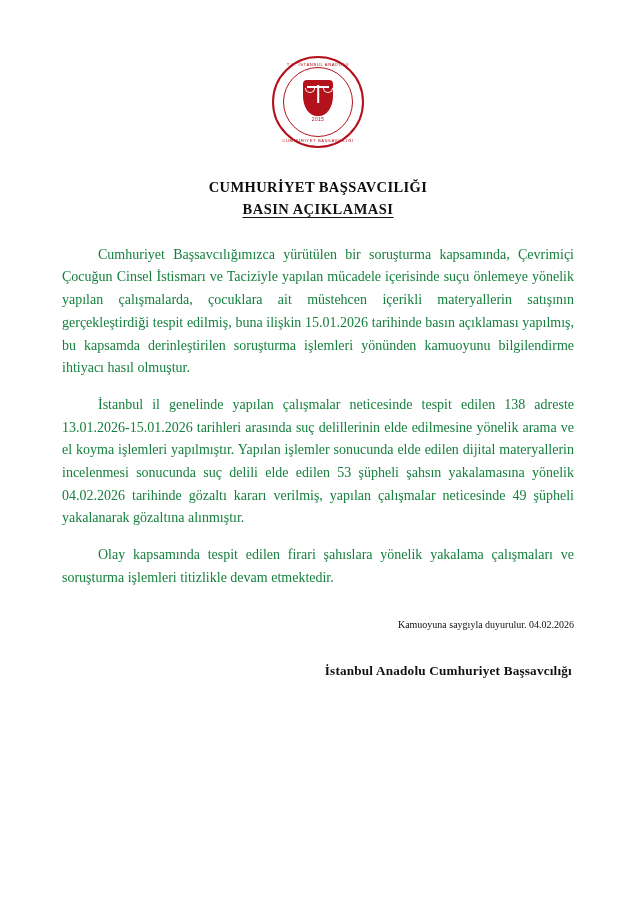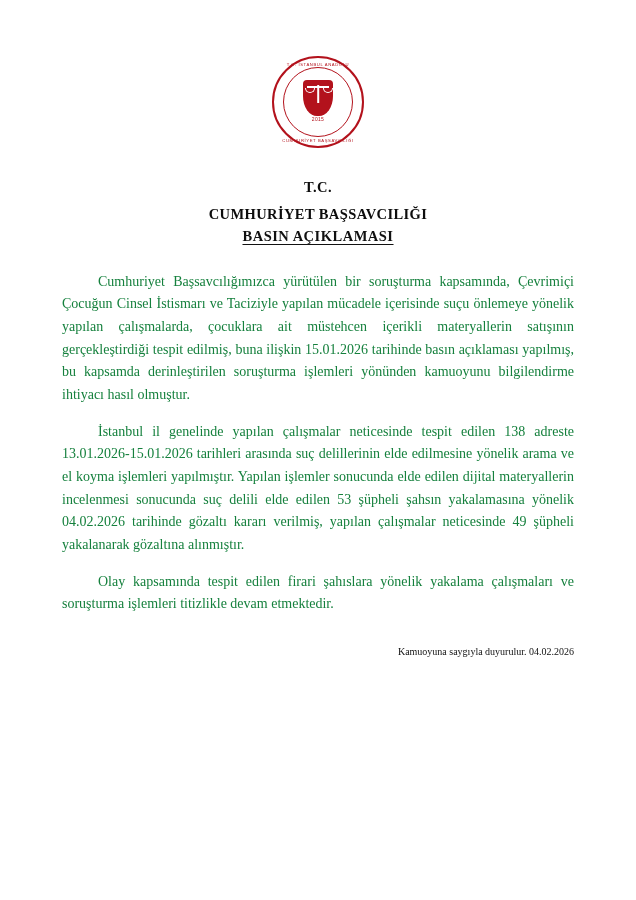--- a/index.html
+++ b/index.html
@@ -168,27 +168,27 @@
       <div class="shield"></div>
       <div class="scale-bar"></div>
       <div class="scale-stem"></div>
       <div class="scale-pan-l"></div>
       <div class="scale-pan-r"></div>
       <div class="emblem-year">2015</div>
     </div>
   </div>
 
   <div class="header-block">
-    <div class="line1">T.C.</div>
     <div>CUMHURİYET BAŞSAVCILIĞI</div>
   </div>
 
   <div class="title-block">BASIN AÇIKLAMASI</div>
 
   <div class="body-text">
     <p>Cumhuriyet Başsavcılığımızca yürütülen bir soruşturma kapsamında, Çevrimiçi Çocuğun Cinsel İstismarı ve Taciziyle yapılan mücadele içerisinde suçu önlemeye yönelik yapılan çalışmalarda, çocuklara ait müstehcen içerikli materyallerin satışının gerçekleştirdiği tespit edilmiş, buna ilişkin 15.01.2026 tarihinde basın açıklaması yapılmış, bu kapsamda derinleştirilen soruşturma işlemleri yönünden kamuoyunu bilgilendirme ihtiyacı hasıl olmuştur.</p>
     <p>İstanbul il genelinde yapılan çalışmalar neticesinde tespit edilen 138 adreste 13.01.2026-15.01.2026 tarihleri arasında suç delillerinin elde edilmesine yönelik arama ve el koyma işlemleri yapılmıştır. Yapılan işlemler sonucunda elde edilen dijital materyallerin incelenmesi sonucunda suç delili elde edilen 53 şüpheli şahsın yakalamasına yönelik 04.02.2026 tarihinde gözaltı kararı verilmiş, yapılan çalışmalar neticesinde 49 şüpheli yakalanarak gözaltına alınmıştır.</p>
     <p class="last-para">Olay kapsamında tespit edilen firari şahıslara yönelik yakalama çalışmaları ve soruşturma işlemleri titizlikle devam etmektedir.</p>
     <div class="closing">Kamuoyuna saygıyla duyurulur. 04.02.2026</div>
   </div>
 
+  <div class="signature">İstanbul Anadolu Cumhuriyet Başsavcılığı</div>
 
 </div>
 
 </body></html>

